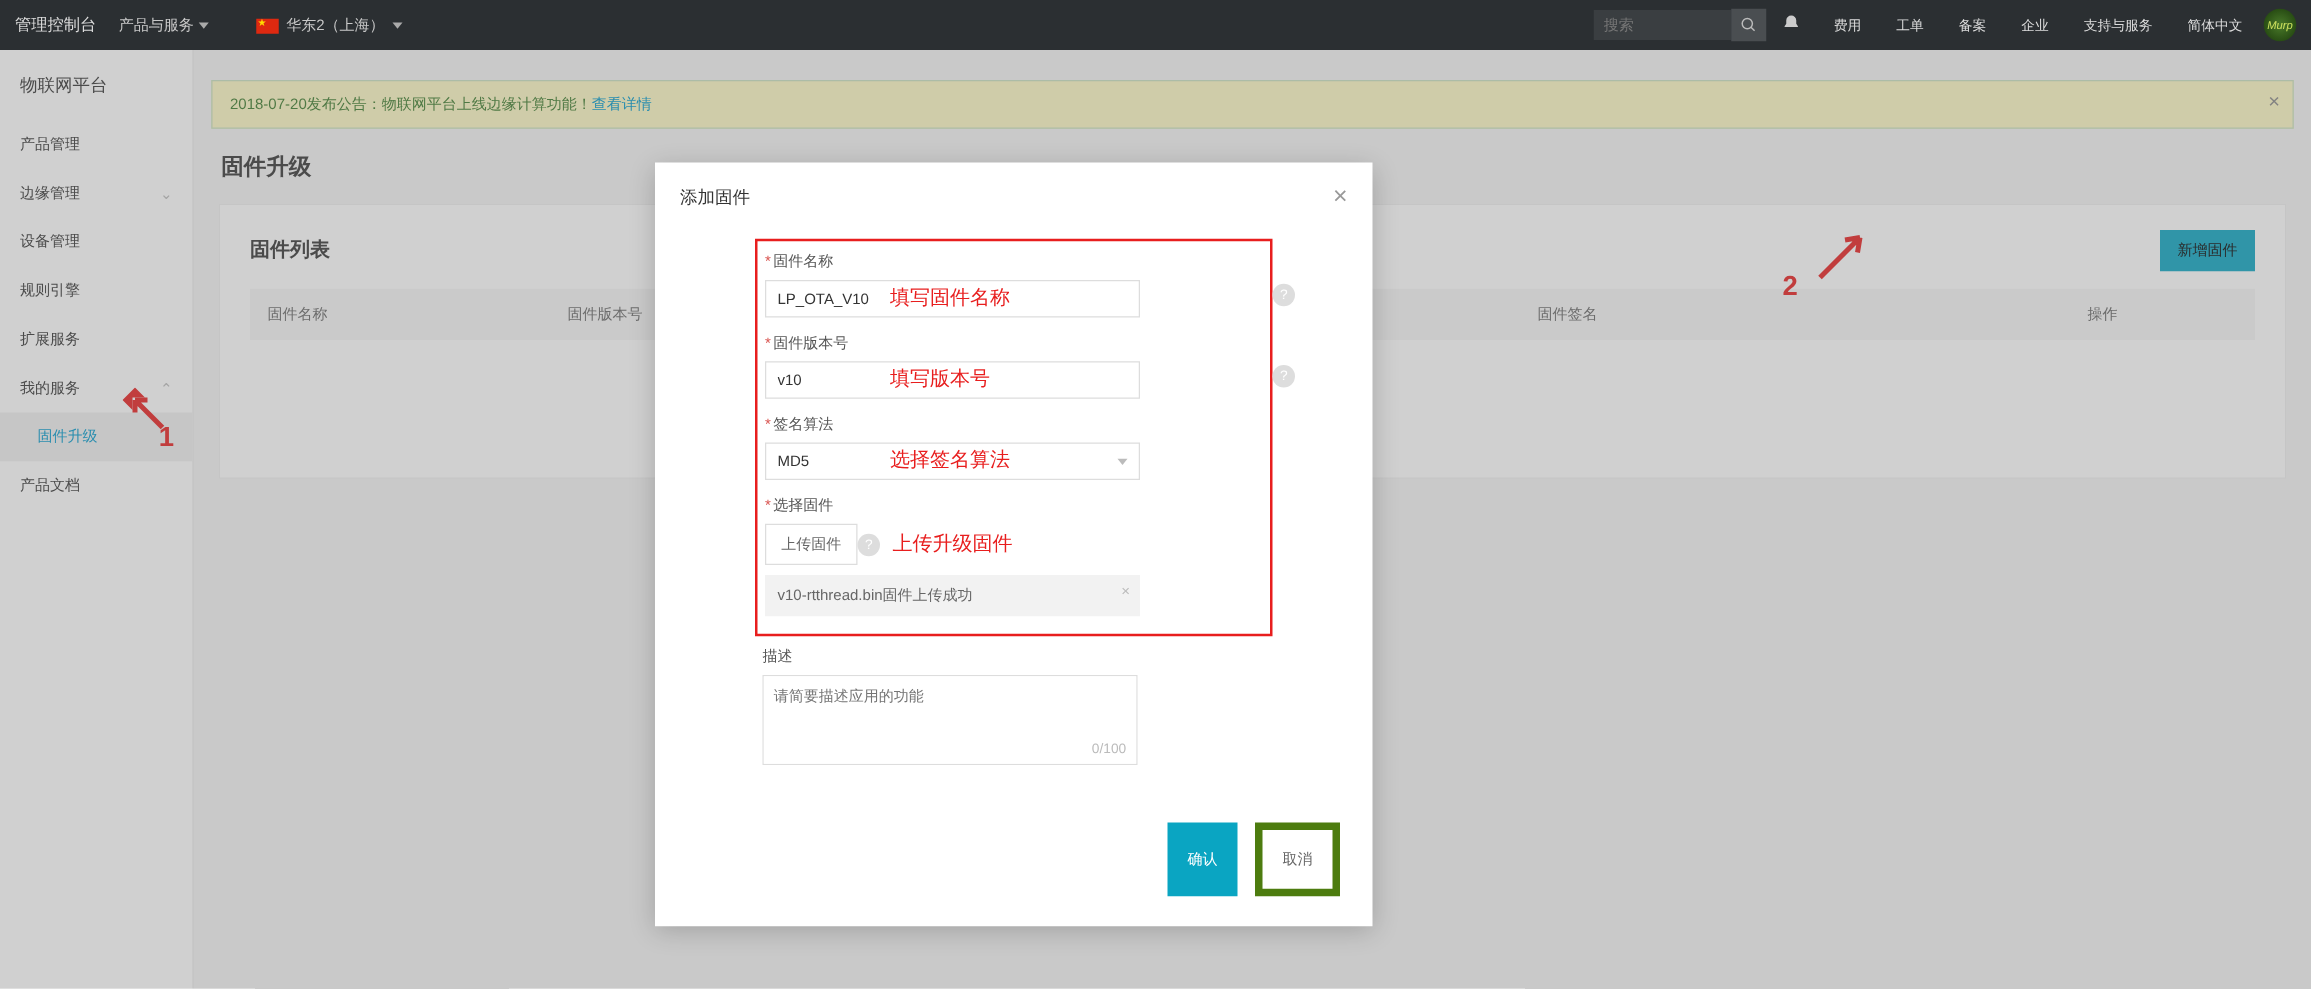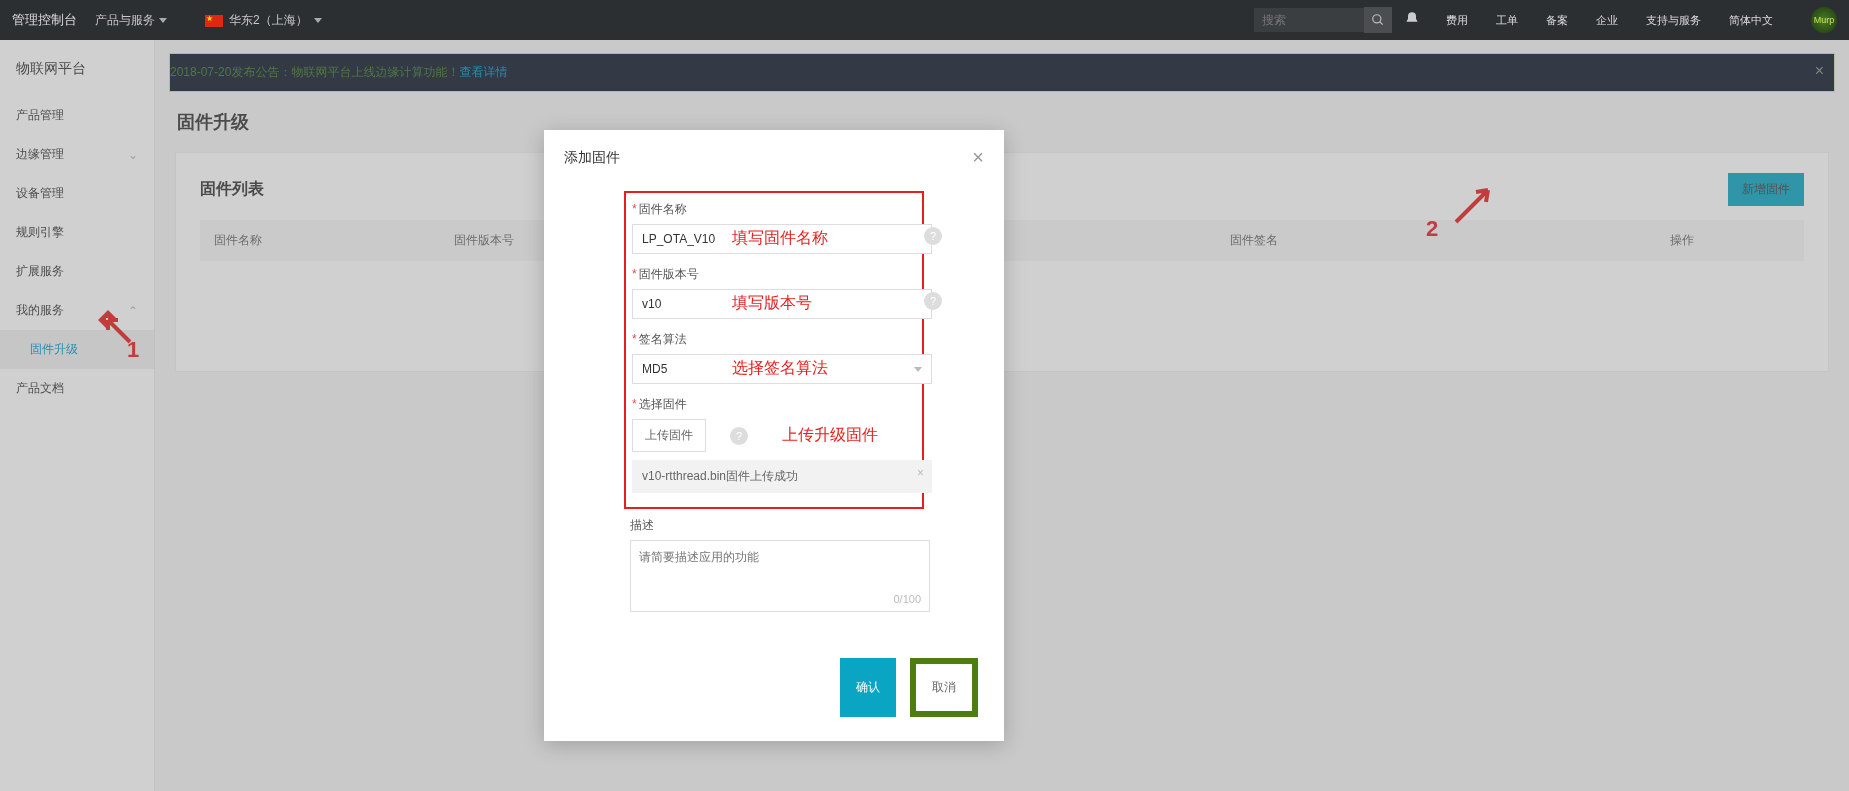--- a/index.html
+++ b/index.html
@@ -13,64 +13,64 @@
 .topbar .region { display: flex; align-items: center; gap: 6px; margin-left: 20px; cursor: pointer; }
 .flag { width: 18px; height: 12px; background: #de2910; position: relative; }
 .flag::after { content: "★"; color: #ffde00; font-size: 8px; position: absolute; left: 1px; top: -1px; }
 .topbar .spacer { flex: 1; }
 .topbar .right { display: flex; align-items: center; gap: 0; }
 .topbar .search { display: flex; align-items: center; }
 .topbar .search input { background: #3a3e41; border: none; color: #aaa; padding: 5px 8px; width: 110px; font-size: 12px; }
 .topbar .search .sbtn { background: #4a4e51; width: 28px; height: 26px; display: flex; align-items: center; justify-content: center; cursor: pointer; }
 .topbar .navlink { padding: 0 14px; color: #ddd; font-size: 11px; cursor: pointer; }
 .topbar .bell { padding: 0 12px; cursor: pointer; }
-.topbar .avatar { width: 26px; height: 26px; border-radius: 50%; background: radial-gradient(circle, #4a7a2a, #1a3a0a); margin-left: 24px; display:flex; align-items:center; justify-content:center; color:#cde05e; font-size:9px; }
+.topbar .avatar { width: 26px; height: 26px; border-radius: 50%; background: radial-gradient(circle, #4a7a2a, #1a3a0a); margin-left: 3px; display:flex; align-items:center; justify-content:center; color:#cde05e; font-size:9px; font-style:italic; }
 .caret-down { width: 0; height: 0; border-left: 4px solid transparent; border-right: 4px solid transparent; border-top: 5px solid #aaa; }
 
 
 .layout { display: flex; height: calc(100% - 40px); }
 .sidebar { width: 155px; background: #fff; border-right: 1px solid #e8e8e8; }
 .sidebar .brand { padding: 20px 16px 18px; font-size: 14px; color: #333; }
 .sidebar .menu-item { padding: 11px 16px; font-size: 12px; color: #333; cursor: pointer; display: flex; align-items: center; justify-content: space-between; }
 .sidebar .menu-item.active { background: #f0f0f0; color: #0099cc; padding-left: 30px; }
 .sidebar .menu-item .chev { color: #bbb; }
 
 
 .main { flex: 1; background: #f5f5f5; position: relative; }
-.notice { background: #0f172a; border: 1px solid #c8e0c0; color: #3a7a2a; padding: 10px 0; margin: 13px 14px 0; font-size: 12px; position: relative; }
+.notice { background: #fef9c3; border: 1px solid #c8e0c0; color: #3a7a2a; padding: 10px 14px; margin: 24px 14px 0; font-size: 12px; position: relative; }
 .notice a { color: #0099cc; text-decoration: none; }
 .notice .close { position: absolute; right: 10px; top: 8px; color: #888; cursor: pointer; font-size: 16px; }
 .page-title { font-size: 18px; font-weight: bold; padding: 18px 22px; color: #333; }
 .content-card { background: #fff; margin: 0 20px 20px; border: 1px solid #eee; padding: 20px 24px; min-height: 220px; }
 .list-header { display: flex; align-items: center; justify-content: space-between; margin-bottom: 14px; }
 .list-title { font-size: 16px; font-weight: 600; }
-.btn-primary { background: #0aa5c2; color: #404040; border: none; padding: 8px 14px; cursor: pointer; font-size: 12px; }
+.btn-primary { background: #0aa5c2; color: #000000; border: none; padding: 8px 14px; cursor: pointer; font-size: 12px; }
 .table-head { background: #f6f6f6; display: flex; padding: 12px 14px; color: #666; font-size: 12px; }
 .th-name { width: 240px; }
 .th-ver { width: 420px; }
 .th-sig { width: 260px; margin-left: auto; margin-right: 180px; }
 .th-ops { width: 120px; }
 
 
 .modal-mask { position: absolute; inset: 40px 0 0 0; background: rgba(120,120,120,0.35); z-index: 50; }
-.modal { position: absolute; left: 544px; top: 130px; width: 460px; background: #fff; box-shadow: 0 4px 20px rgba(0,0,0,0.2); z-index: 60; }
+.modal { position: absolute; left: 524px; top: 130px; width: 574px; background: #fff; box-shadow: 0 4px 20px rgba(0,0,0,0.2); z-index: 60; }
 .modal-head { display: flex; align-items: center; justify-content: space-between; padding: 16px 20px; border-bottom: 0; }
 .modal-title { font-size: 14px; color: #333; }
 .modal-close { font-size: 20px; color: #999; cursor: pointer; }
 .modal-body { padding: 6px 86px 10px; }
 .annot-box { border: 2px solid #e81e1e; margin: 0 -6px 8px -6px; padding: 8px 6px 10px; position: relative; }
 .field { margin-bottom: 12px; position: relative; }
 .field .label { font-size: 12px; color: #555; margin-bottom: 6px; }
 .req { color: #d9534f; margin-right: 2px; }
 .input, .select { width: 300px; border: 1px solid #ddd; padding: 7px 9px; font-size: 12px; color: #333; background:#fff; }
 .select { display: flex; align-items: center; justify-content: space-between; cursor: pointer; }
 .select .caret-down { border-top-color: #bbb; }
 .hint-icon { position: absolute; right: -26px; top: 26px; width: 18px; height: 18px; border-radius: 50%; background: #ddd; color: #fff; display: flex; align-items: center; justify-content: center; font-size: 11px; }
 .upload-btn { display: inline-block; border: 1px solid #ddd; padding: 7px 12px; font-size: 12px; color: #666; background: #fff; cursor: pointer; }
-.upload-row { display:flex; align-items:center; gap:24px; }
+.upload-row { display:flex; align-items:center; gap:0; }
 .file-ok { background: #f2f2f2; padding: 8px 10px; font-size: 12px; color: #666; margin-top: 8px; position:relative; width:300px; }
 .file-ok .x { position:absolute; right:8px; top:6px; color:#bbb; cursor:pointer; }
 .desc-area { border: 1px solid #ddd; width: 300px; height: 72px; position: relative; }
 .desc-area textarea { border: none; width: 100%; height: 100%; padding: 8px; font-size: 12px; color: #999; resize: none; outline:none; }
 .desc-count { position: absolute; right: 8px; bottom: 6px; color: #bbb; font-size: 11px; }
 .modal-foot { display: flex; justify-content: flex-end; gap: 14px; padding: 24px 26px 24px; }
 .btn-ok { background: #0aa5c2; color: #fff; border: none; padding: 21px 16px; cursor: pointer; font-size:12px; }
 .btn-cancel { background: #fff; color: #666; border: 6px solid #4d7c0f; padding: 7px 16px; cursor: pointer; font-size:12px; }
 
 

